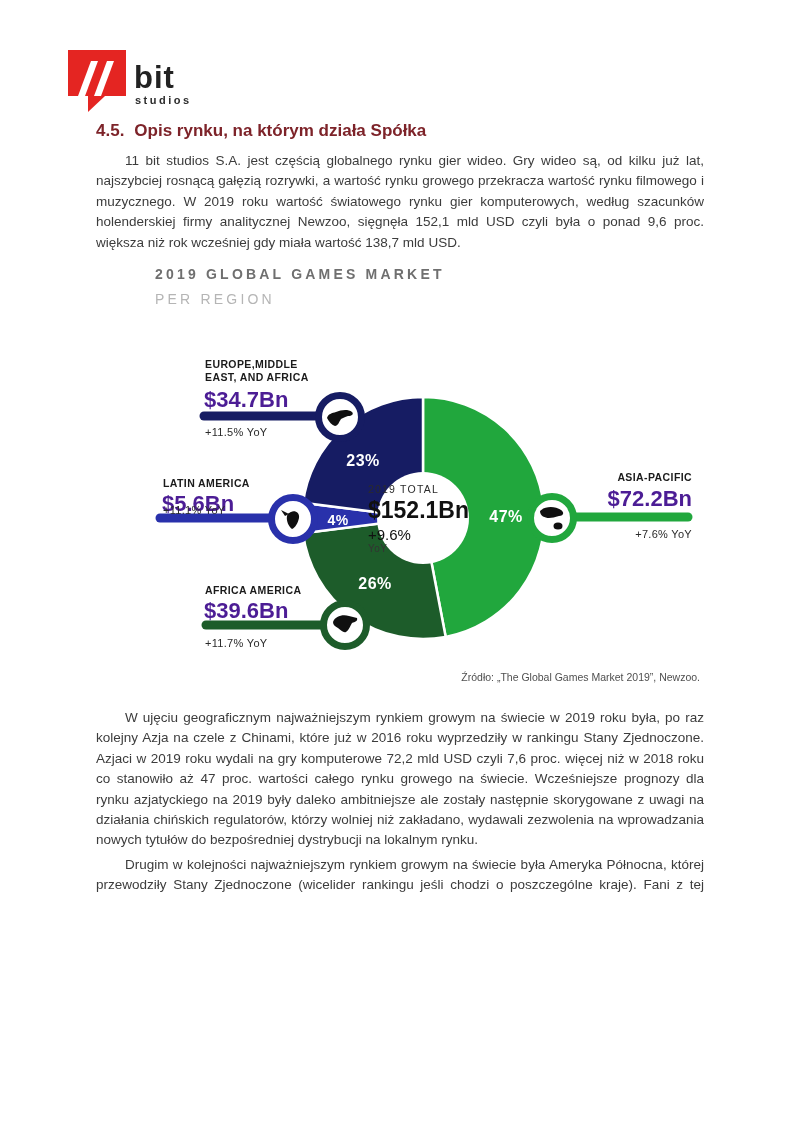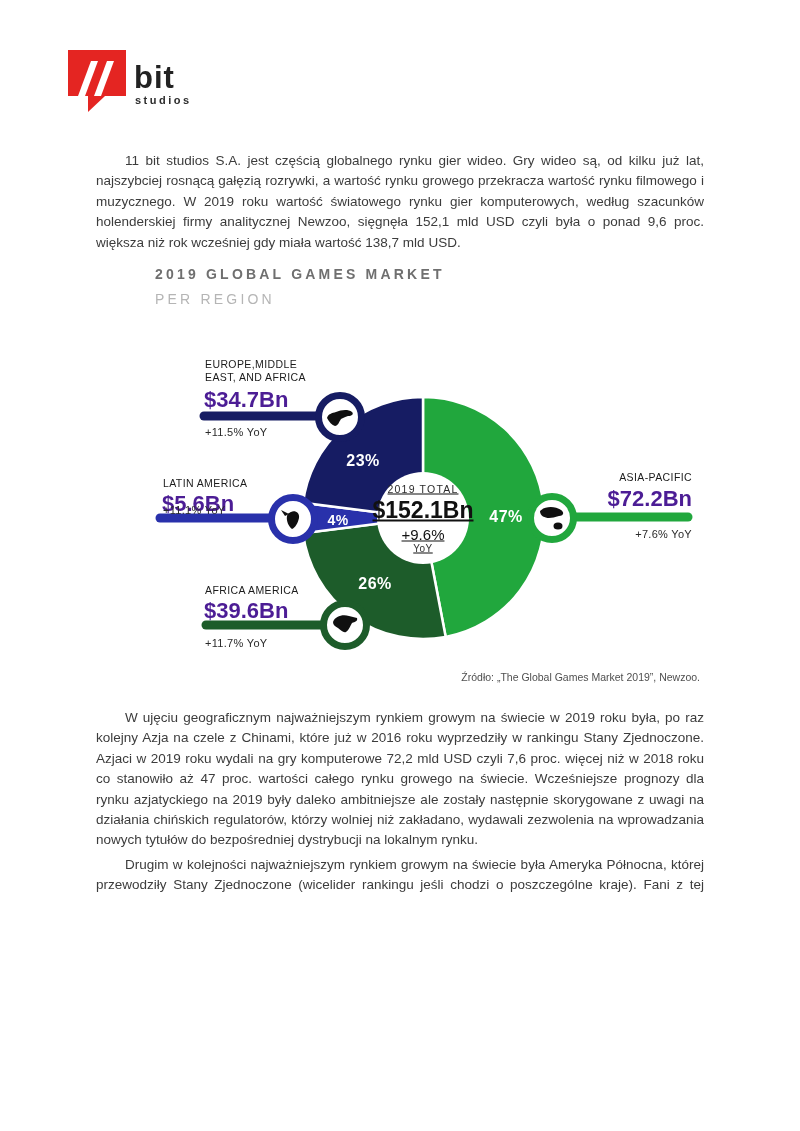--- a/index.html
+++ b/index.html
@@ -18,21 +18,21 @@
   .para{left:96px;width:608px;font-size:13.5px;line-height:20.4px;color:#3c3c3c;text-align:justify;text-indent:29px;}
   .p1{top:151px;}
   .p2{top:708px;}
   .p3{top:855px;}
   
   .chart-title{left:155px;top:266px;font-size:14px;font-weight:700;color:#6f6f6f;letter-spacing:3.2px;}
   .chart-subtitle{left:155px;top:291px;font-size:14px;font-weight:500;color:#b5b5b5;letter-spacing:3.2px;}
   
   .chart-svg{left:0;top:0;width:800px;height:1131px;pointer-events:none;}
   
-  .rname{font-size:10.5px;font-weight:400;color:#1b1b1b;letter-spacing:.4px;line-height:13px;}
+  .rname{font-size:10.5px;font-weight:700;color:#1b1b1b;letter-spacing:.4px;line-height:13px;}
   .rvalue{font-size:22px;font-weight:800;color:#4c1d95;line-height:1;}
   .ryoy{font-size:11px;color:#2a2a2a;letter-spacing:.3px;}
   .lbl-emea-name{left:205px;top:358px;}
   .lbl-emea-value{left:204px;top:389px;}
   .lbl-emea-yoy{left:205px;top:426px;}
   .lbl-latam-name{left:163px;top:477px;}
   .lbl-latam-value{left:162px;top:493px;}
   .lbl-latam-yoy{left:163px;top:504px;}
   .asia-block{left:540px;width:152px;text-align:right;}
   .lbl-apac-name{top:471px;}
@@ -41,21 +41,21 @@
   .lbl-na-name{left:205px;top:584px;}
   .lbl-na-value{left:204px;top:600px;}
   .lbl-na-yoy{left:205px;top:637px;}
   
   .pct{transform:translate(-50%,-50%);font-weight:800;color:#fff;font-size:16px;letter-spacing:.5px;}
   .pct-emea{left:363px;top:461px;}
   .pct-latam{left:338px;top:520px;font-size:14px;}
   .pct-apac{left:506px;top:517px;}
   .pct-na{left:375px;top:584px;}
   
-  .center-stack{left:423px;top:518px;transform:translate(-50%,-50%);width:110px;text-align:center;color:#111;text-decoration:underline;}
+  .center-stack{left:423px;top:518px;transform:translate(-50%,-50%);width:110px;color:#111;}
   .center-label{font-size:10.5px;letter-spacing:1.2px;color:#2b2b2b;}
   .center-value{font-size:23px;font-weight:800;margin-top:2px;}
   .center-growth{font-size:15px;font-weight:500;margin-top:2px;}
   .center-yoy{font-size:10px;letter-spacing:.5px;color:#333;}
   
   .source{left:397px;top:671px;width:303px;text-align:right;font-size:10.5px;color:#4f4f4f;}
   
   .footer-rule{left:120px;top:1030px;width:563px;height:2px;background:#b2191f;}
   .footer-block{left:0;top:1059px;width:67px;height:32px;background:#c50d13;}
   .page-number{left:78px;top:1066px;font-size:12px;color:#7a7a7a;}
@@ -70,20 +70,23 @@
     <svg width="200" height="72" viewBox="0 0 200 72">
       <rect x="4" y="5" width="58" height="46" fill="#e42522"></rect>
       <polygon points="14,51 27,16 34,16 21,51" fill="#ffffff"></polygon>
       <polygon points="30,51 43,16 50,16 37,51" fill="#ffffff"></polygon>
       <polygon points="24,51 41,51 24,67" fill="#e42522"></polygon>
     </svg>
     <span class="abs logo-bit">bit</span>
     <span class="abs logo-studios">studios</span>
   </div>
 
+  <div class="abs heading">
+    <span class="num">4.5.</span><span>Opis rynku, na którym działa Spółka</span>
+  </div>
 
   <div class="abs para p1">11 bit studios S.A. jest częścią globalnego rynku gier wideo. Gry wideo są, od kilku już lat, najszybciej rosnącą gałęzią rozrywki, a wartość rynku growego przekracza wartość rynku filmowego i muzycznego. W 2019 roku wartość światowego rynku gier komputerowych, według szacunków holenderskiej firmy analitycznej Newzoo, sięgnęła 152,1 mld USD czyli była o ponad 9,6 proc. większa niż rok wcześniej gdy miała wartość 138,7 mld USD.</div>
 
   <div class="abs chart-title">2019 GLOBAL GAMES MARKET</div>
   <div class="abs chart-subtitle">PER REGION</div>
 
   <svg class="abs chart-svg" viewBox="0 0 800 1131">
 
     <line x1="204" y1="416" x2="332" y2="416" stroke="#161c63" stroke-width="9" stroke-linecap="round"></line>
     <line x1="160" y1="518" x2="288" y2="518" stroke="#2931ab" stroke-width="9" stroke-linecap="round"></line>

